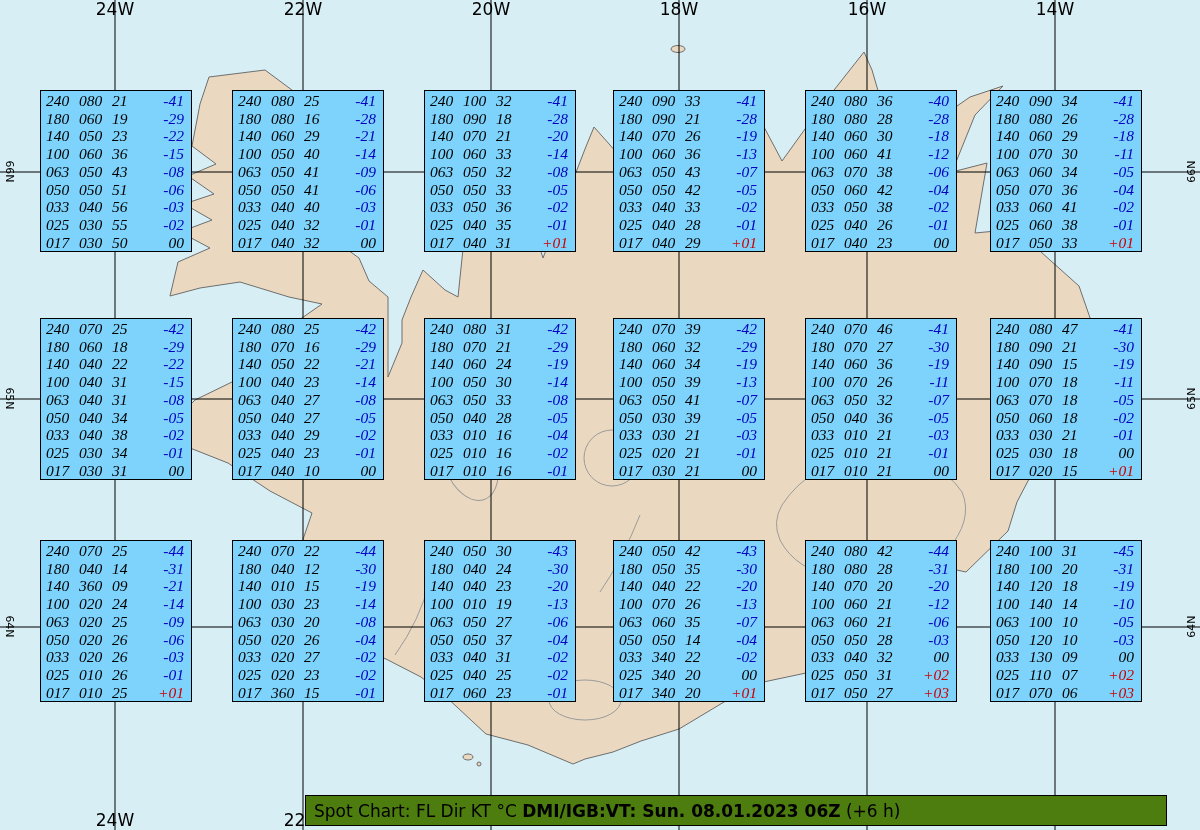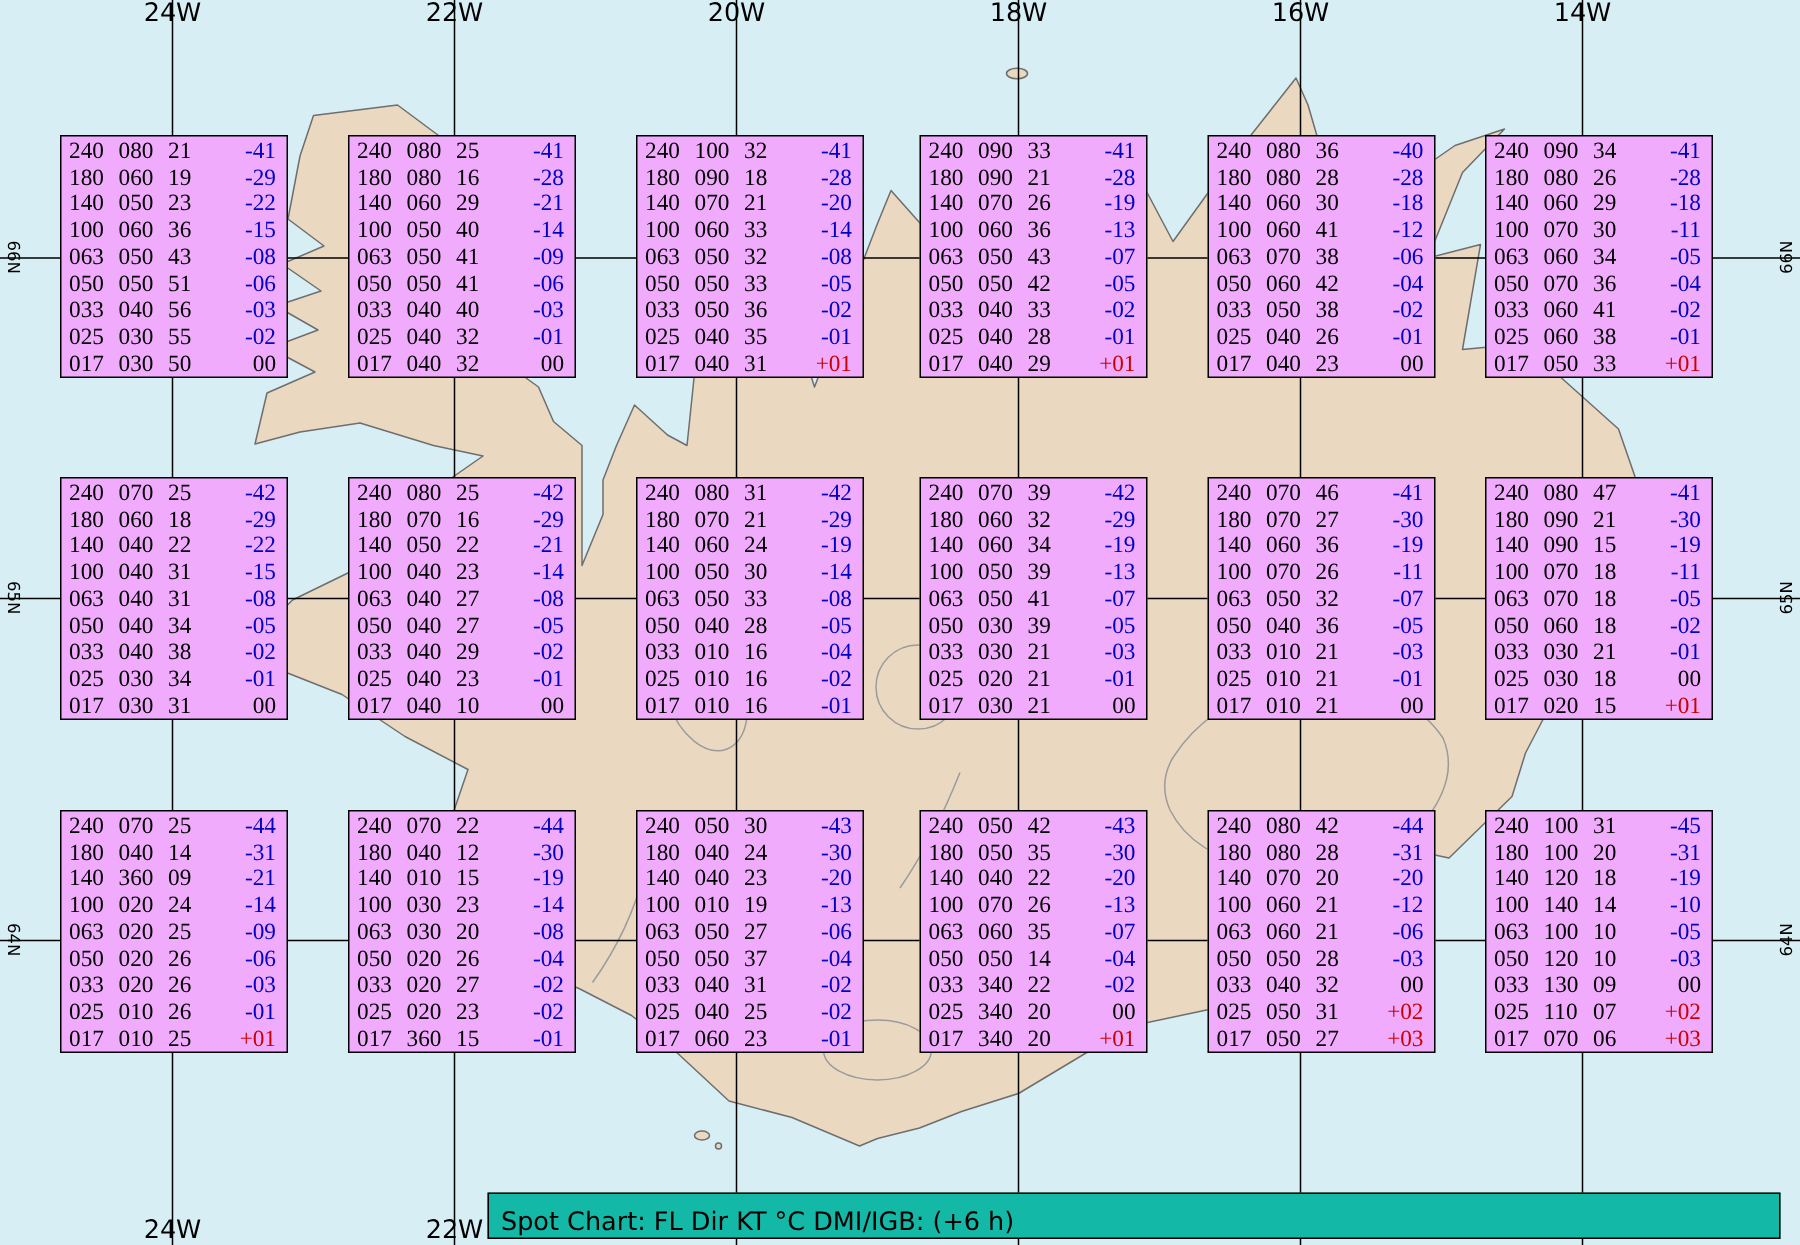--- a/index.html
+++ b/index.html
@@ -19,41 +19,41 @@
   }
   .lat-label {
     position:absolute; z-index:2; width:26px; margin-left:-13px; margin-top:-7px;
     text-align:center; font-size:11px; color:#000; line-height:13px; white-space:nowrap;
   }
   .lat-label.left  { transform:rotate(90deg); }
   .lat-label.right { transform:rotate(-90deg); }
 
   .spot-box {
     position:absolute; z-index:3; width:152px; height:162px;
-    background:#f0abfc; border:1px solid #000;
+    background:#7dd3fc; border:1px solid #000;
     padding:1px 7px 0 5px;
     font-family:"Liberation Serif", serif;
-    font-size:15.5px; line-height:17.7px; color:#000;
+    font-size:15.5px; line-height:17.7px; color:#000;font-style:italic;
   }
   .spot-row { display:flex; }
   .c-fl  { width:33px; }
   .c-dir { width:33px; }
   .c-spd { width:25px; }
   .c-tmp { flex:1; text-align:right; }
   .c-tmp.neg  { color:var(--temp-neg,#0000c0); }
   .c-tmp.pos  { color:var(--temp-pos,#cc0000); }
   .c-tmp.zero { color:var(--temp-zero,#000);text-align:right; }
 
   #caption {
     position:absolute; z-index:4; left:305px; top:795px; width:862px; height:31px;
-    background:#14b8a6; border:1px solid #000;
-    display:flex; align-items:flex-end; padding-left:8px;
-    font-size:17px; color:#000; white-space:pre;margin-left:20px;
+    background:#4d7c0f; border:1px solid #000;
+    display:flex; align-items:center; padding-left:8px;
+    font-size:17px; color:#000; white-space:pre;
   }
-  #caption .b { font-weight:normal; }
+  #caption .b { font-weight:bold; }
 </style>
 </head>
 <body>
 
 <div id="stage" style="--temp-neg: #0000c0; --temp-pos: #cc0000; --temp-zero: #000000;">
 
   <svg id="map-svg" width="1200" height="830" viewBox="0 0 1200 830">
     <rect id="sea" x="0" y="0" width="1200" height="830" fill="#d7eef5"></rect>
 
     <path id="land" fill="#ead9c0" stroke="#6e6e6e" stroke-width="1" stroke-linejoin="round" d="M237,670 L236,618 L238,609 L250,625 L268,632 L306,616 L302,591 L331,586 L322,577
@@ -94,21 +94,21 @@
         <line x1="679" y1="0" x2="679" y2="830" stroke="#000000"></line>
         <line x1="867" y1="0" x2="867" y2="830" stroke="#000000"></line>
         <line x1="1055" y1="0" x2="1055" y2="830" stroke="#000000"></line>
         <line x1="0" y1="172" x2="1200" y2="172" stroke="#000000"></line>
         <line x1="0" y1="399" x2="1200" y2="399" stroke="#000000"></line>
         <line x1="0" y1="627" x2="1200" y2="627" stroke="#000000"></line>
       </g>
   </svg>
 
   <div id="caption">
-    <span>Spot Chart: FL Dir KT °C </span><span class="b">DMI/IGB:</span><span> (+6 h)</span>
+    <span>Spot Chart: FL Dir KT °C </span><span class="b">DMI/IGB:</span><span class="b">VT: Sun. 08.01.2023 06Z</span><span> (+6 h)</span>
   </div>
 
 <span class="lon-label" style="left: 115px; top: 3px;">24W</span>
     <span class="lon-label" style="left: 115px; top: 814px;">24W</span>
     <span class="lon-label" style="left: 303px; top: 3px;">22W</span>
     <span class="lon-label" style="left: 303px; top: 814px;">22W</span>
     <span class="lon-label" style="left: 491px; top: 3px;">20W</span>
     <span class="lon-label" style="left: 491px; top: 814px;">20W</span>
     <span class="lon-label" style="left: 679px; top: 3px;">18W</span>
     <span class="lon-label" style="left: 679px; top: 814px;">18W</span>

